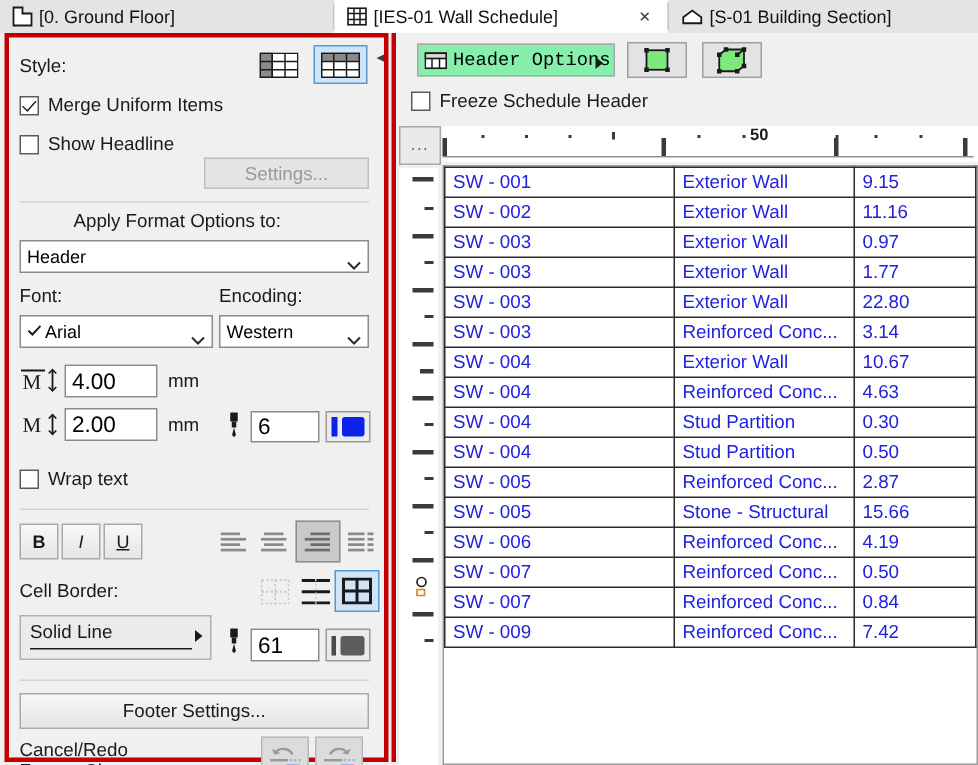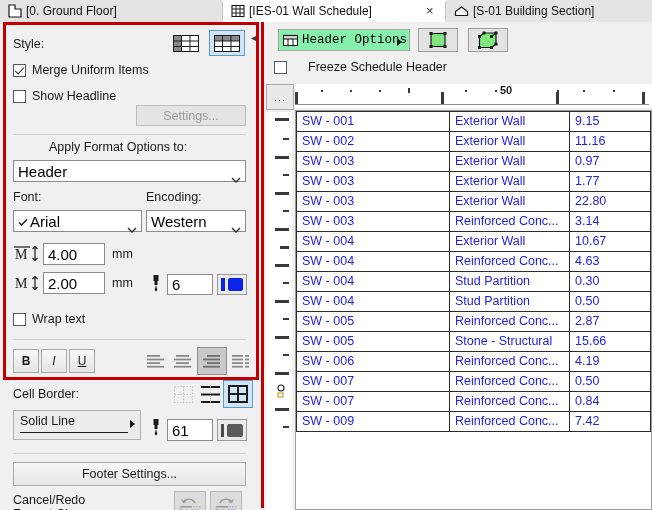--- a/index.html
+++ b/index.html
@@ -19,21 +19,21 @@
        font-size:12px;color:#111;box-sizing:border-box;}
   .tab.inactive{background:#e4e4e2;}
   .tab.active{background:#ffffff;}
   .tab .tlabel{white-space:nowrap;}
   .tab-sep{position:absolute;top:2px;width:1px;height:18px;background:#c3c3c0;}
   .closex{position:absolute;font-size:13px;color:#333;cursor:default;}
 
   .icn{display:inline-block;vertical-align:middle;}
 
   
-  .redpanel{position:absolute;left:3px;top:22px;width:256px;height:358px;
+  .redpanel{position:absolute;left:3px;top:22px;width:256px;height:486px;
      border:3px solid #c00000;background:#f0f0f0;box-sizing:border-box;}
   .redline-v{position:absolute;left:261px;top:22px;width:3px;height:486px;background:#c00000;}
 
   .lbl{font-size:12.5px;color:#1a1a1a;}
   .sectionline{position:absolute;height:1px;background:#d2d2d2;}
 
   
   .cbox{width:13px;height:13px;border:1px solid #5a5a5a;background:#fff;
         box-sizing:border-box;display:inline-block;position:relative;}
   .cbox.checked::after{content:"";position:absolute;left:3px;top:0px;width:4px;height:8px;
@@ -47,21 +47,21 @@
   .btn.flat{background:#ebebeb;border:1px solid #b0b0b0;}
 
   .iconbtn{background:#ebebeb;border:1px solid #a0a0a0;box-sizing:border-box;
       display:flex;align-items:center;justify-content:center;}
   .iconbtn.sel{background:#cfe5f7;border:1px solid #5a9ad1;}
   .iconbtn.sel2{background:#c9c9c9;border:1px solid #8d8d8d;}
   .iconbtn.plain{background:transparent;border:1px solid transparent;}
 
   
   .combo{background:#fff;border:1px solid #8b8b8b;box-sizing:border-box;
-     display:flex;align-items:center;padding:0 4px;font-size:15px;position:relative;}
+     display:flex;align-items:center;padding:0 4px;font-size:12px;position:relative;}
   .combo .arrow{position:absolute;right:6px;top:50%;margin-top:-2px;
      width:8px;height:5px;}
   .tfield{background:#fff;border:1px solid #8b8b8b;box-sizing:border-box;
      display:flex;align-items:center;padding:0 4px;font-size:15px;}
 
   .swatch{border:1px solid #9a9a9a;background:#ebebeb;box-sizing:border-box;
      display:flex;align-items:center;padding:0 3px;gap:3px;}
 
   
   .rightarea{position:absolute;left:264px;top:22px;width:388px;height:488px;background:#f0f0f0;}
@@ -426,21 +426,21 @@
             <rect x="13" y="4" width="3" height="3"></rect>
         <rect x="1" y="15" width="3" height="3"></rect>
             <rect x="13" y="15" width="3" height="3"></rect>
         <rect x="5.5" y="0.5" width="3" height="3"></rect>
             <rect x="17.5" y="0.5" width="3" height="3"></rect>
         <rect x="17.5" y="11.5" width="3" height="3"></rect>
           </g>
       </svg>
     </div>
 
-    <div style="position:absolute;left:10px;top:38px;display:flex;align-items:center;gap:21px;">
+    <div style="position:absolute;left:10px;top:38px;display:flex;align-items:center;gap:6px;">
       <span class="cbox"></span>
       <span class="lbl">Freeze Schedule Header</span>
     </div>
 
     <div style="position:absolute;left:2px;top:62px;width:26px;height:24px;background:#e9e9e9;border:1px solid #a8a8a8;
                 display:flex;align-items:center;justify-content:center;font-size:11px;color:#555;letter-spacing:1px;">
       <span>...</span>
     </div>
 
     <div class="ruler" style="left:31px;top:62px;width:357px;height:24px;">

